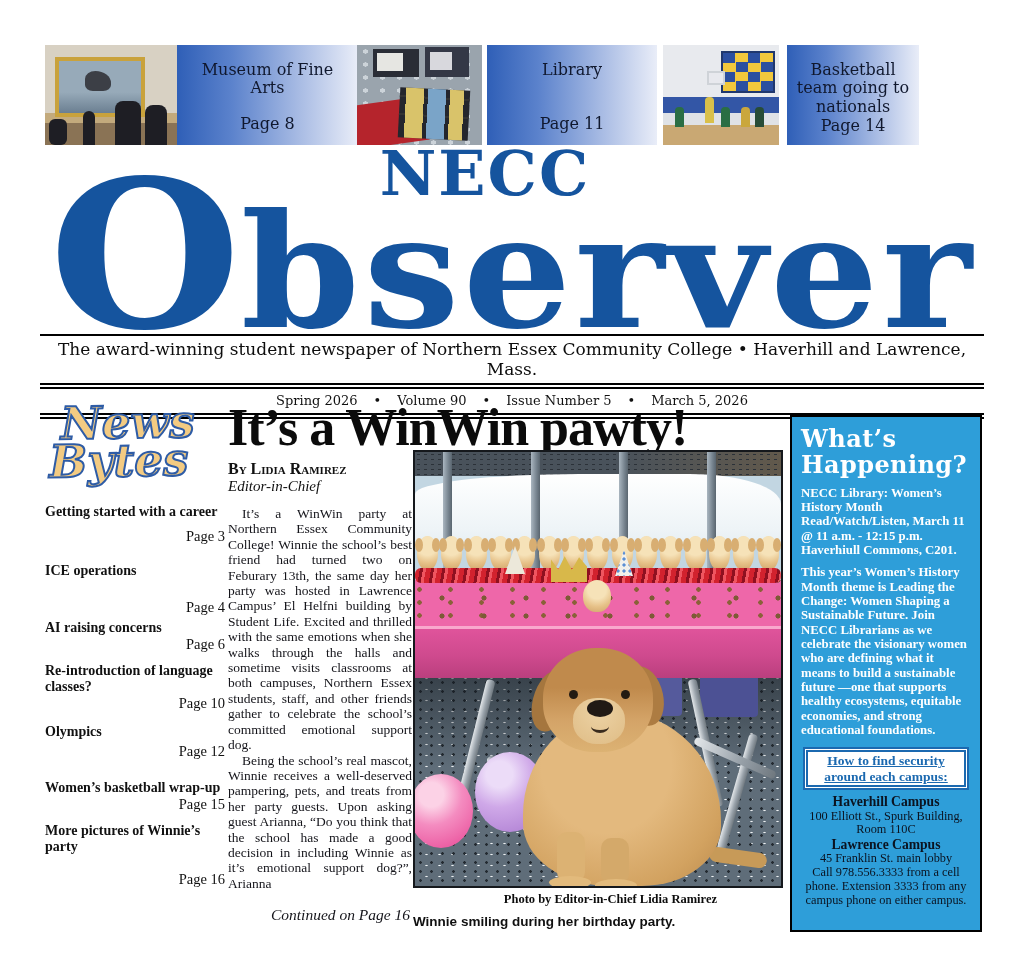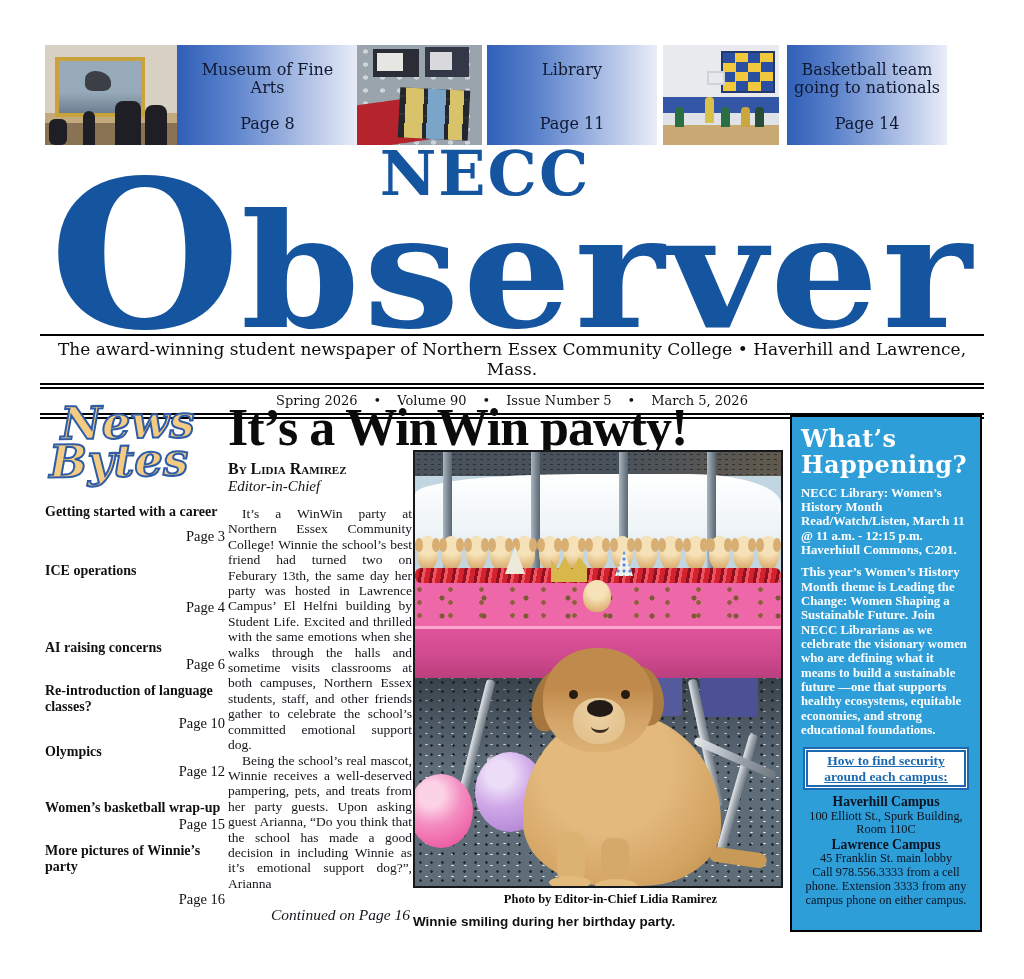--- a/index.html
+++ b/index.html
@@ -9,21 +9,21 @@
 
   
   .banner{position:absolute;left:0;top:0;width:1024px;height:150px;}
   .bphoto,.teaser{position:absolute;top:45px;height:100px;overflow:hidden;}
   .teaser{background:linear-gradient(90deg,#2f5fb7 0%,#5b82cc 30%,#a9bce4 68%,#e9edf8 100%);
           display:flex;flex-direction:column;justify-content:space-between;
           padding:16px 6px 12px;box-sizing:border-box;text-align:center;
           font-family:"DejaVu Serif",serif;color:#10182e;}
   .teaser .t-title{font-size:16px;line-height:1.15;}
   .teaser .t-page{font-size:16px;}
-  .t1{left:177px;width:181px;} .t2{left:487px;width:170px;} .t3{left:787px;width:160px;}
+  .t1{left:177px;width:181px;} .t2{left:487px;width:170px;} .t3{left:787px;width:132px;}
   .p1{left:45px;width:132px;background:linear-gradient(180deg,#d8d1c3 0 68%,#c3aa7c 68% 78%,#8a7355 78%);}
   .p2{left:357px;width:125px;background:#a7b1ba;}
   .p3{left:663px;width:116px;background:linear-gradient(180deg,#e8eaee 0 52%,#3356a6 52% 68%,#dfe2e6 68% 80%,#c9a873 80%);}
   
   .frame{position:absolute;left:10px;top:12px;width:82px;height:52px;border:4px solid #c9a23c;
          background:linear-gradient(180deg,#97aab9 0 60%,#6b7f91);}
   .frame i{position:absolute;left:26px;top:10px;width:26px;height:20px;background:#3c3f46;border-radius:40% 60% 30% 30%;}
   .fig{position:absolute;bottom:0;background:#1e1e24;border-radius:8px 8px 0 0;}
   .fg1{left:38px;width:12px;height:34px;} .fg2{left:70px;width:26px;height:44px;} .fg3{left:100px;width:22px;height:40px;}
   .fg4{left:4px;width:18px;height:26px;border-radius:6px;}
@@ -63,21 +63,21 @@
   
   .newsbytes{position:absolute;left:45px;top:404px;width:180px;}
   .nb-logo{font-family:"DejaVu Serif",serif;font-style:italic;font-weight:bold;font-size:45px;
            color:#f3cb82;-webkit-text-stroke:2px #2e5ca6;line-height:.84;transform:rotate(-1deg);}
   .nb-line1{margin-left:16px;} .nb-line2{margin-left:4px;}
   .nb-items{margin-top:24px;font-size:14px;}
   .nb-title{font-weight:bold;line-height:1.15;}
   .nb-page{text-align:right;font-size:14.5px;}
   .nbi{margin-bottom:12px;}
   .nbi:nth-child(1) .nb-page{margin-top:8px;} .nbi:nth-child(1){margin-bottom:18px;}
-  .nbi:nth-child(2) .nb-page{margin-top:20px;} .nbi:nth-child(2){margin-bottom:24px;}
+  .nbi:nth-child(2) .nb-page{margin-top:20px;} .nbi:nth-child(2){margin-bottom:4px;}
   .nbi:nth-child(3){margin-bottom:10px;}
   .nbi:nth-child(4){margin-bottom:12px;}
   .nbi:nth-child(5) .nb-page{margin-top:3px;} .nbi:nth-child(5){margin-bottom:20px;}
   .nbi:nth-child(6){margin-bottom:10px;}
   .nbi:nth-child(7) .nb-page{margin-top:16px;} .nbi:nth-child(7){margin-bottom:10px;}
 
   
   .article{position:absolute;left:228px;top:402px;width:557px;}
   .headline{font-family:"Liberation Serif",serif;font-weight:bold;font-size:52px;line-height:1;
             letter-spacing:-1px;color:#0b0b0b;white-space:nowrap;}

